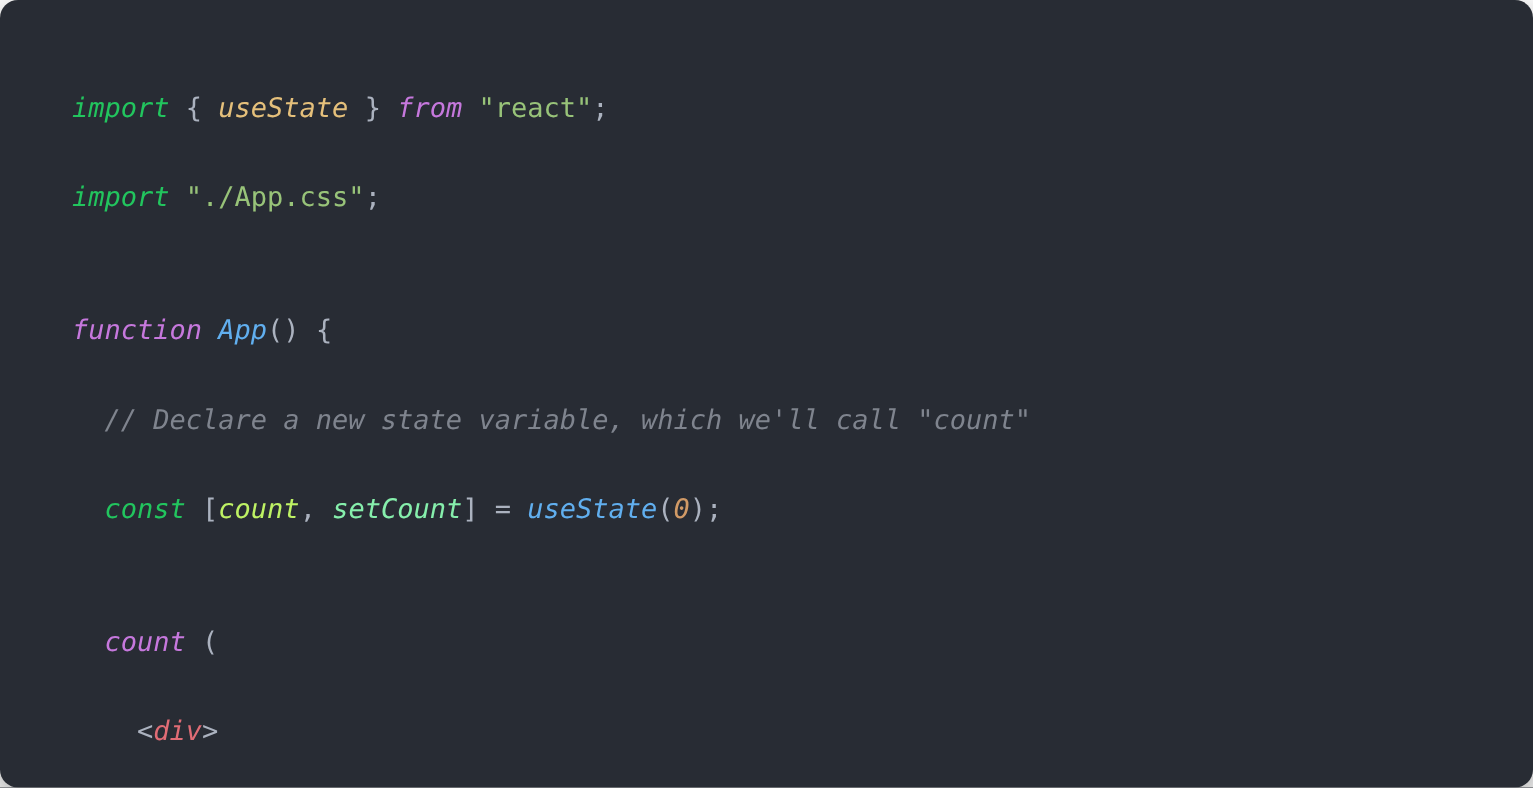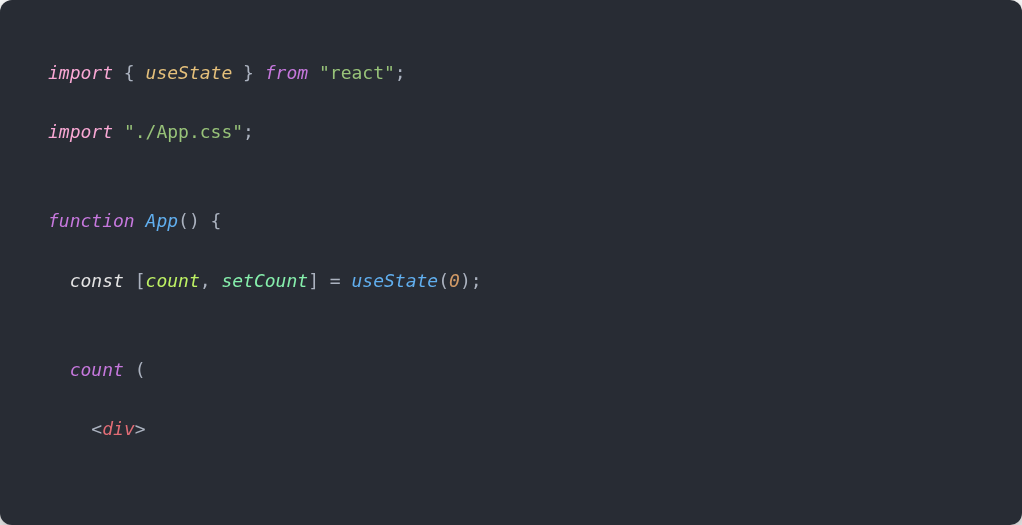--- a/index.html
+++ b/index.html
@@ -18,24 +18,24 @@
       width: 1022px;
       height: 525px;
       box-shadow: 0 8px 24px rgba(0,0,0,0.4);
       font-size: 18px;
       line-height: 1.65;
       color: #abb2bf;
       white-space: pre;
       overflow: hidden;
     }
     .tok { display: inline; }
-    .kw-import  { color: #f9a8d4; }
+    .kw-import  { color: #22c55e; }
     .kw-from    { color: #c678dd; }
     .kw-function{ color: #c678dd; }
-    .kw-const   { color: #e5e5e5; }
+    .kw-const   { color: #22c55e; }
     .kw-return  { color: #c678dd; }
     .punct      { color: #abb2bf; font-style: normal; }
     .brace      { color: #abb2bf; font-style: normal; }
     .fn-name    { color: #61afef; }
     .ident      { color: #e5c07b; }
     .var-count  { color: #bef264; }
     .var-set    { color: #86efac; }
     .call       { color: #61afef; }
     .num        { color: #d19a66; }
     .str        { color: #98c379; font-style: normal; }
@@ -45,20 +45,21 @@
     .line { display: block; }
   </style>
 </head>
 <body>
 
 <div class="code-block">
 <span class="line"><span class="tok kw-import">import</span><span class="tok brace"> { </span><span class="tok ident">useState</span><span class="tok brace"> } </span><span class="tok kw-from">from</span><span class="tok"> </span><span class="tok str">"react"</span><span class="tok punct">;</span></span>
 <span class="line"><span class="tok kw-import">import</span><span class="tok"> </span><span class="tok str">"./App.css"</span><span class="tok punct">;</span></span>
 <span class="line"></span>
 <span class="line"><span class="tok kw-function">function</span><span class="tok"> </span><span class="tok fn-name">App</span><span class="tok punct">()</span><span class="tok brace"> {</span></span>
+<span class="line"><span class="tok comment">  // Declare a new state variable, which we'll call "count"</span></span>
 <span class="line"><span class="tok">  </span><span class="tok kw-const">const</span><span class="tok"> </span><span class="tok punct">[</span><span class="tok var-count">count</span><span class="tok punct">, </span><span class="tok var-set">setCount</span><span class="tok punct">]</span><span class="tok punct"> = </span><span class="tok call">useState</span><span class="tok punct">(</span><span class="tok num">0</span><span class="tok punct">)</span><span class="tok punct">;</span></span>
 <span class="line"></span>
 <span class="line"><span class="tok">  </span><span class="tok kw-return">count</span><span class="tok punct"> (</span></span>
 <span class="line"><span class="tok">    </span><span class="tok tag-br">&lt;</span><span class="tok tag">div</span><span class="tok tag-br">&gt;</span></span>
 
 
 
 
 
 <span class="line"></span>

